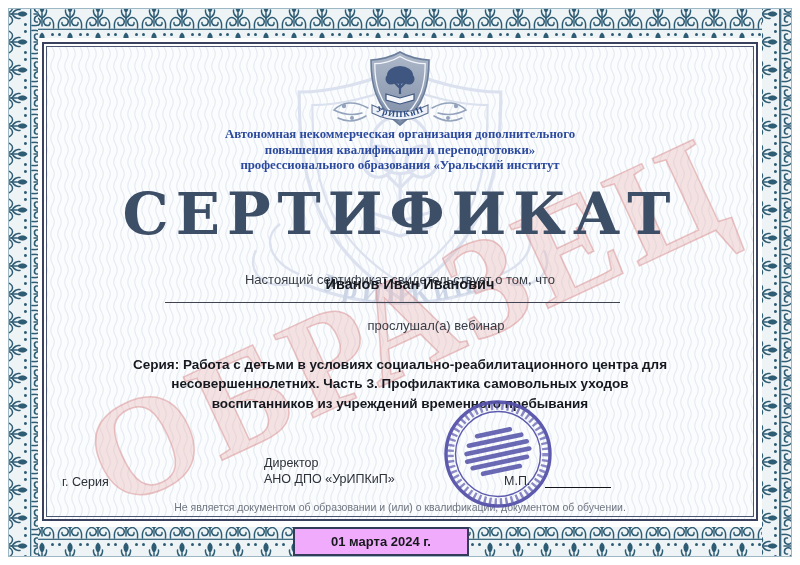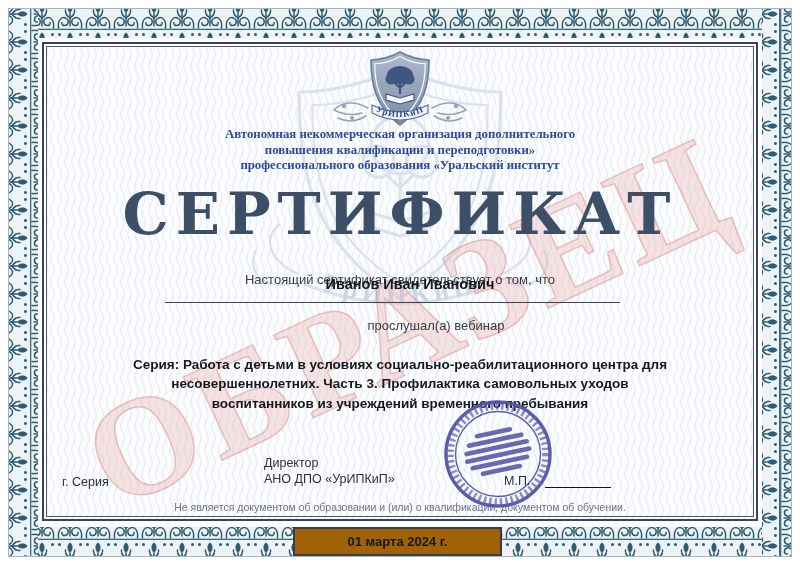--- a/index.html
+++ b/index.html
@@ -26,22 +26,22 @@
   .logo{position:absolute;left:322px;top:48px;z-index:4;}
   .stamp{position:absolute;left:436px;top:392px;z-index:4;}
   .director{position:absolute;left:264px;top:456px;font-size:12.5px;
     line-height:15.5px;color:#2c3038;z-index:4;}
   .city{position:absolute;left:62px;top:475px;font-size:12.5px;color:#2c3038;z-index:4;}
   .mp{position:absolute;left:504px;top:474px;font-size:12.5px;color:#2c3038;
     display:flex;align-items:flex-end;gap:15px;z-index:5;}
   .sig-line{display:inline-block;width:66px;height:13px;
     border-bottom:1.4px solid #14151a;}
   .disclaimer{top:501px;font-size:10.5px;color:#6f7580;}
-  .date-box{position:absolute;left:293px;top:527px;width:209px;height:29px;
-    box-sizing:border-box;background:#a16207;border:2px solid #333c58;
+  .date-box{position:absolute;left:293px;top:527px;width:176px;height:29px;
+    box-sizing:border-box;background:#f0abfc;border:2px solid #333c58;
     display:flex;align-items:center;justify-content:center;z-index:5;
     font-size:13px;font-weight:bold;color:#17181c;}
 </style>
 </head>
 <body>
 
 <div class="certificate">
 
   <svg class="layer z0" width="800" height="565" aria-hidden="true">
     <defs>

